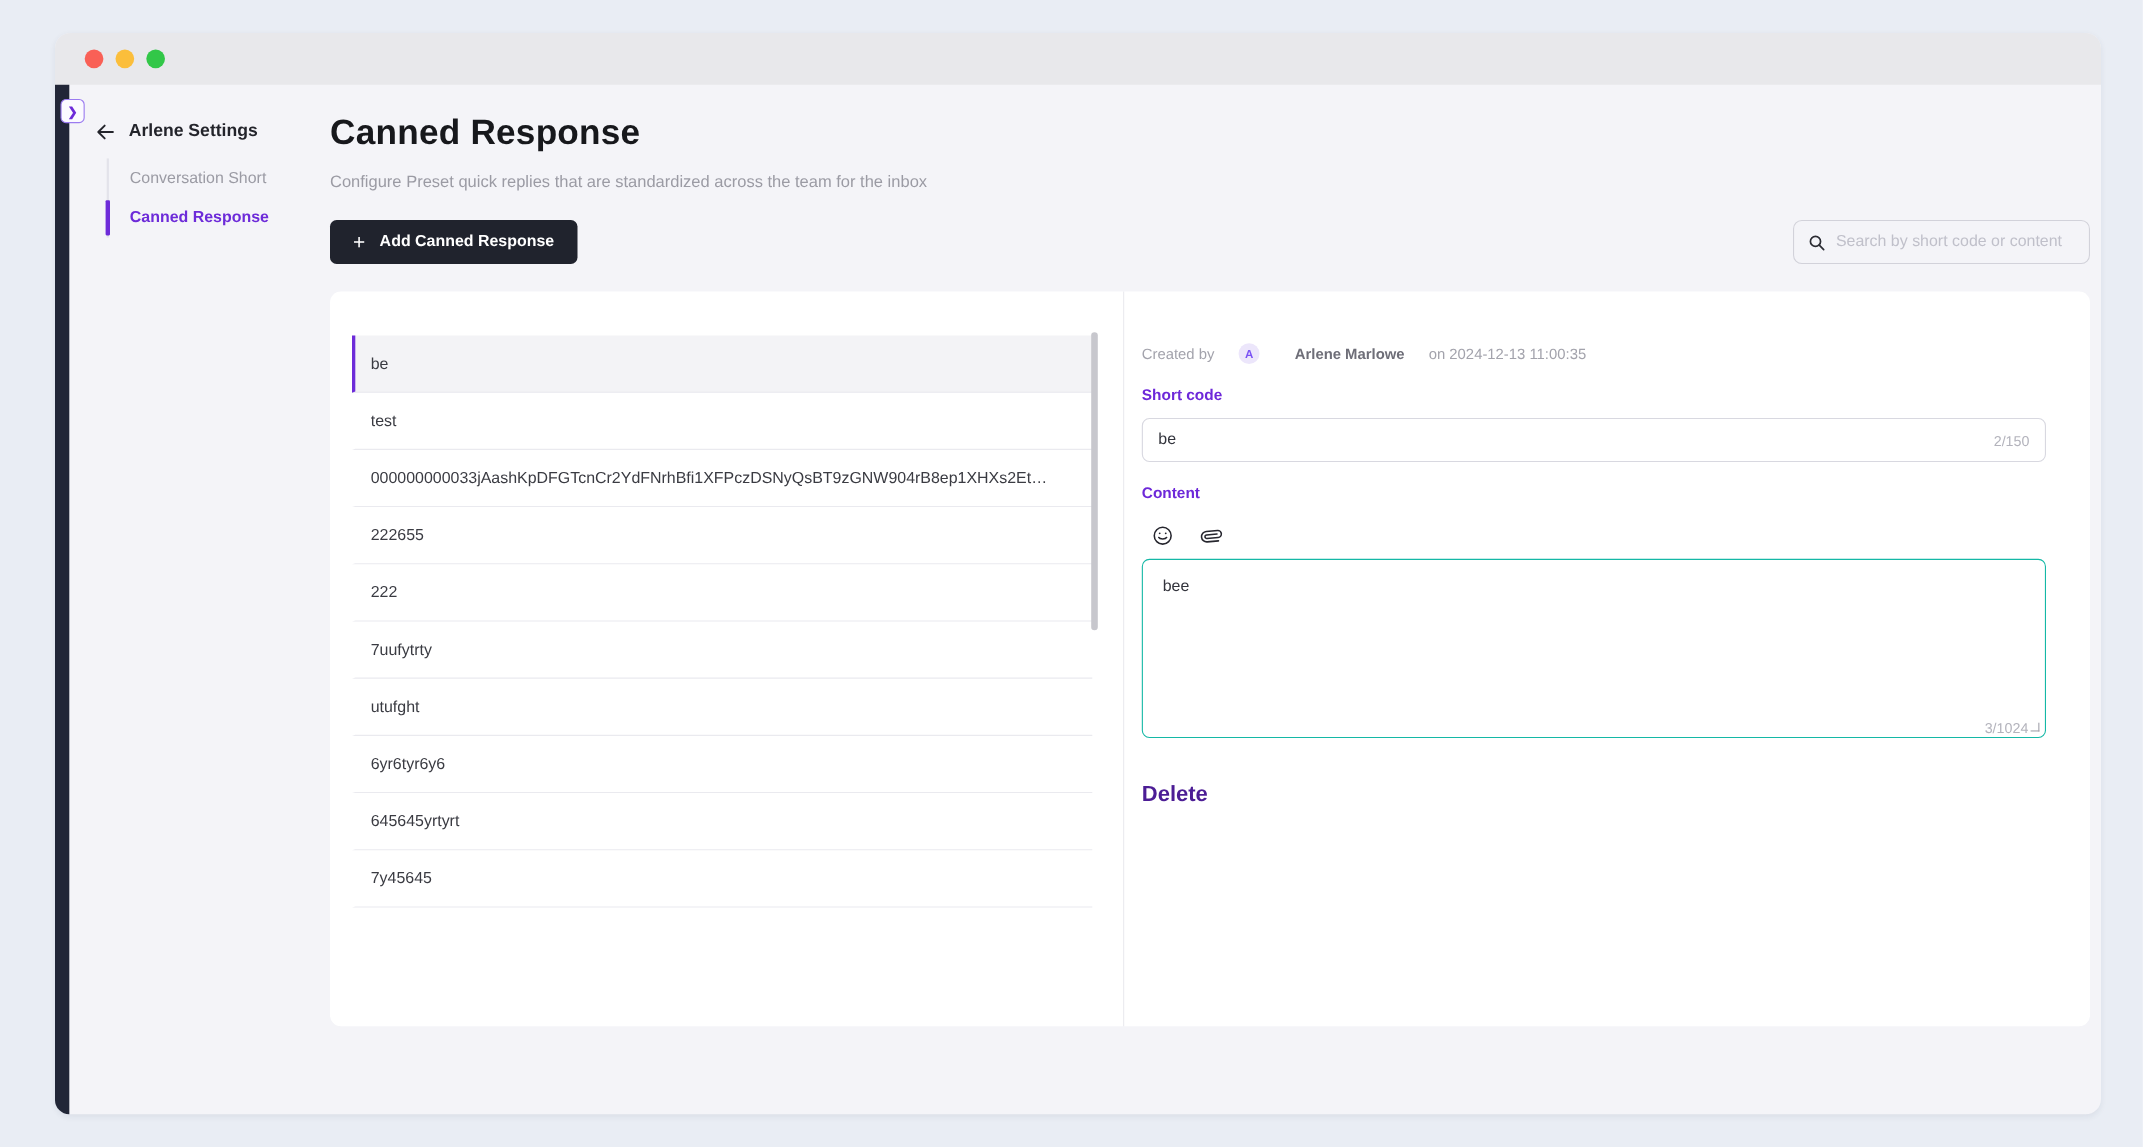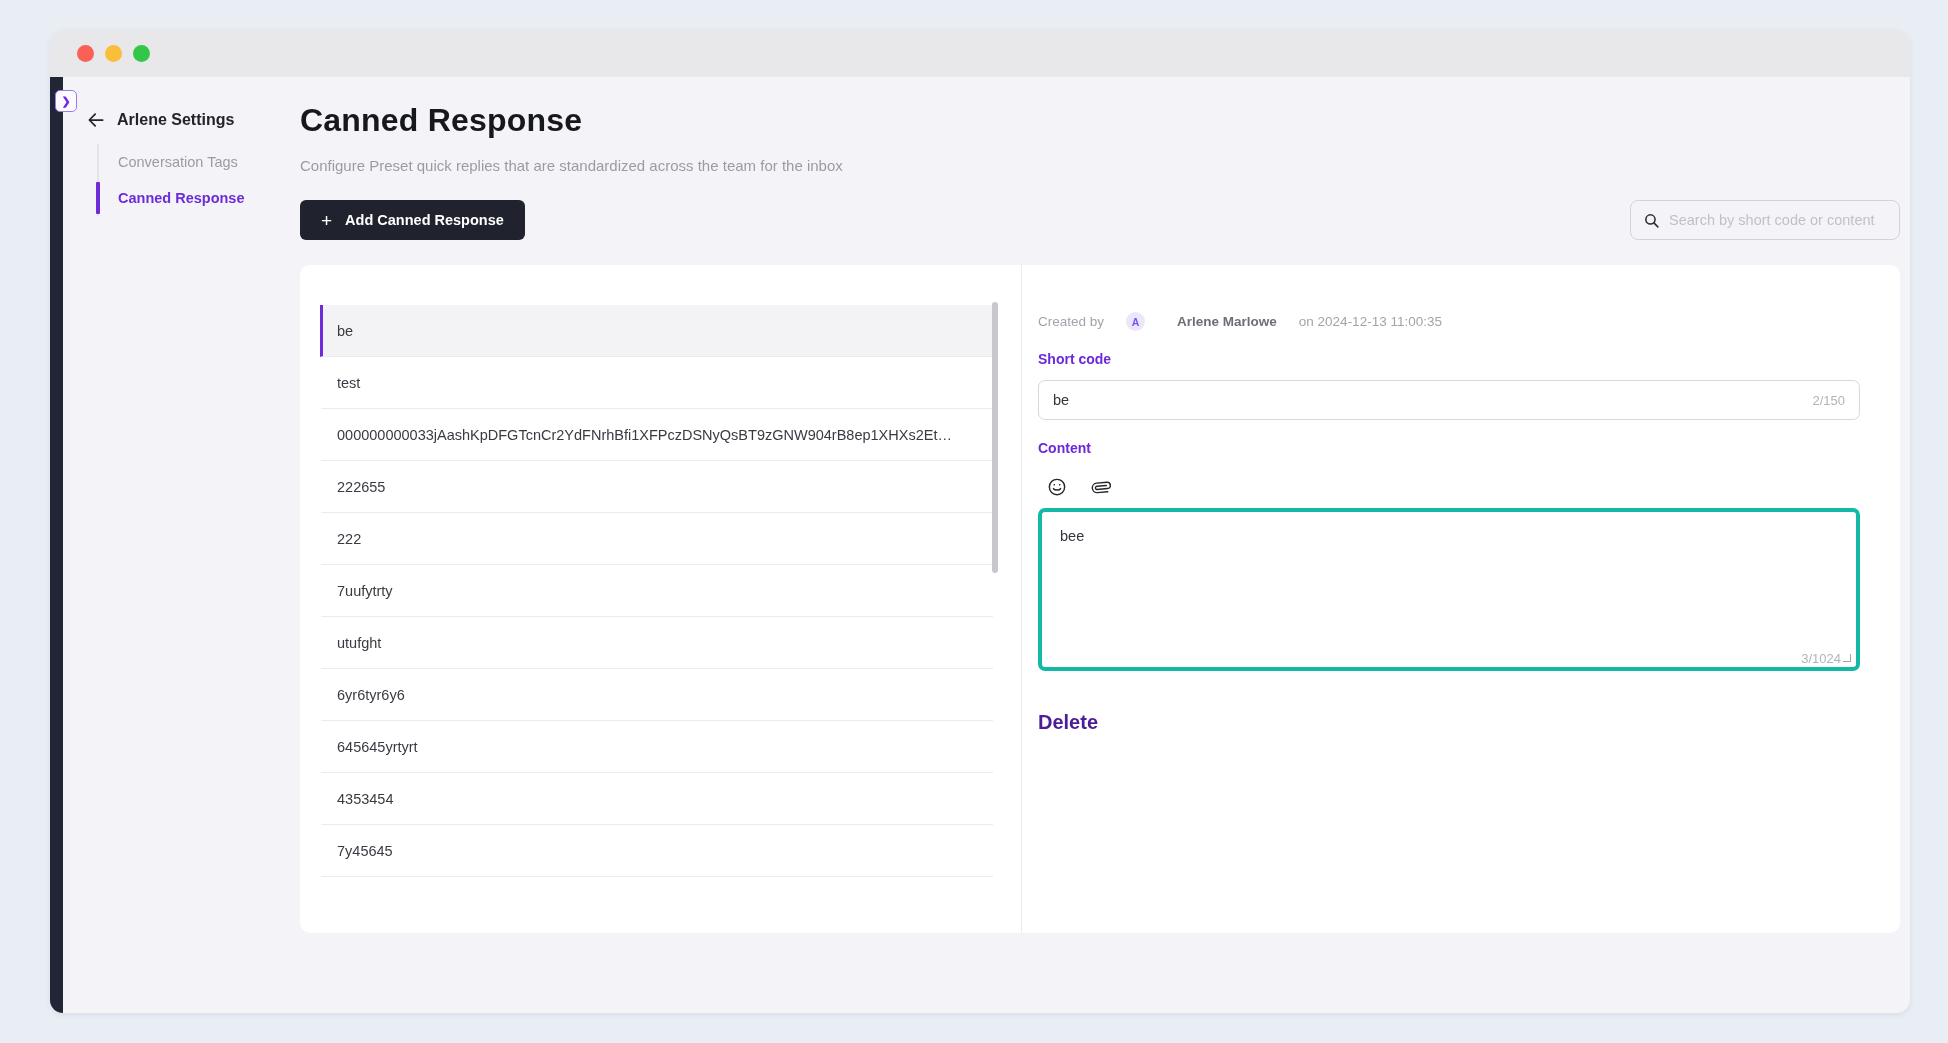--- a/index.html
+++ b/index.html
@@ -133,21 +133,21 @@
   }
   .text-input-wrap input {
     flex: 1; border: none; outline: none;
     font-family: inherit; font-size: 14.5px; color: #33343c; min-width: 0;
   }
   .counter { font-size: 13px; color: #b3b3bc; text-align: right; }
   .icons-row { margin-top: 21px; display: flex; align-items: center; gap: 25px; padding-left: 9px; }
   .icon-btn { display: flex; cursor: pointer; }
   .textarea-wrap {
     position: relative; margin-top: 11px; height: 163px;
-    border: 4px solid #14b8a6; border-radius: 7px; background: #fff;
+    border: 1px solid #14b8a6; border-radius: 7px; background: #fff;
   }
   .textarea-wrap textarea {
     width: 100%; height: 100%; border: none; outline: none; resize: none;
     background: transparent; padding: 16px 18px;
     font-family: inherit; font-size: 14.5px; color: #33343c;
   }
   .ta-counter { position: absolute; right: 15px; bottom: 1px; font-size: 13px; color: #b3b3bc; }
   .resize-grip {
     position: absolute; right: 5px; bottom: 5px; width: 8px; height: 8px;
     border-right: 1.5px solid #a2a2ab; border-bottom: 1.5px solid #a2a2ab;
@@ -178,21 +178,21 @@
     <div class="sidebar-head">
       <span class="back-arrow">
         <svg width="20" height="20" viewBox="0 0 24 24" fill="none" stroke="#23242b" stroke-width="2.1" stroke-linecap="round" stroke-linejoin="round">
             <line x1="20" y1="12" x2="5" y2="12"></line>
             <polyline points="11 5 4 12 11 19"></polyline>
           </svg>
       </span>
       <span class="sidebar-title">Arlene Settings</span>
     </div>
     <div class="nav">
-      <div class="nav-item">Conversation Tags</div>
+      <div class="nav-item">Conversation Short</div>
       <div class="nav-item active">Canned Response</div>
     </div>
   </div>
 
   <div class="page-title">Canned Response</div>
   <div class="page-subtitle">Configure Preset quick replies that are standardized across the team for the inbox</div>
 
   <button class="add-btn">
     <span class="plus">+</span>
     <span>Add Canned Response</span>
@@ -211,21 +211,20 @@
     <div class="list">
       <div class="row selected">be</div>
       <div class="row">test</div>
       <div class="row">000000000033jAashKpDFGTcnCr2YdFNrhBfi1XFPczDSNyQsBT9zGNW904rB8ep1XHXs2Et…</div>
       <div class="row">222655</div>
       <div class="row">222</div>
       <div class="row">7uufytrty</div>
       <div class="row">utufght</div>
       <div class="row">6yr6tyr6y6</div>
       <div class="row">645645yrtyrt</div>
-      <div class="row">4353454</div>
       <div class="row">7y45645</div>
     </div>
     <div class="scroll-thumb"></div>
 
     <div class="divider-v"></div>
 
     <div class="detail">
       <div class="created-row">
         <span>Created by</span>
         <span class="avatar">A</span>

